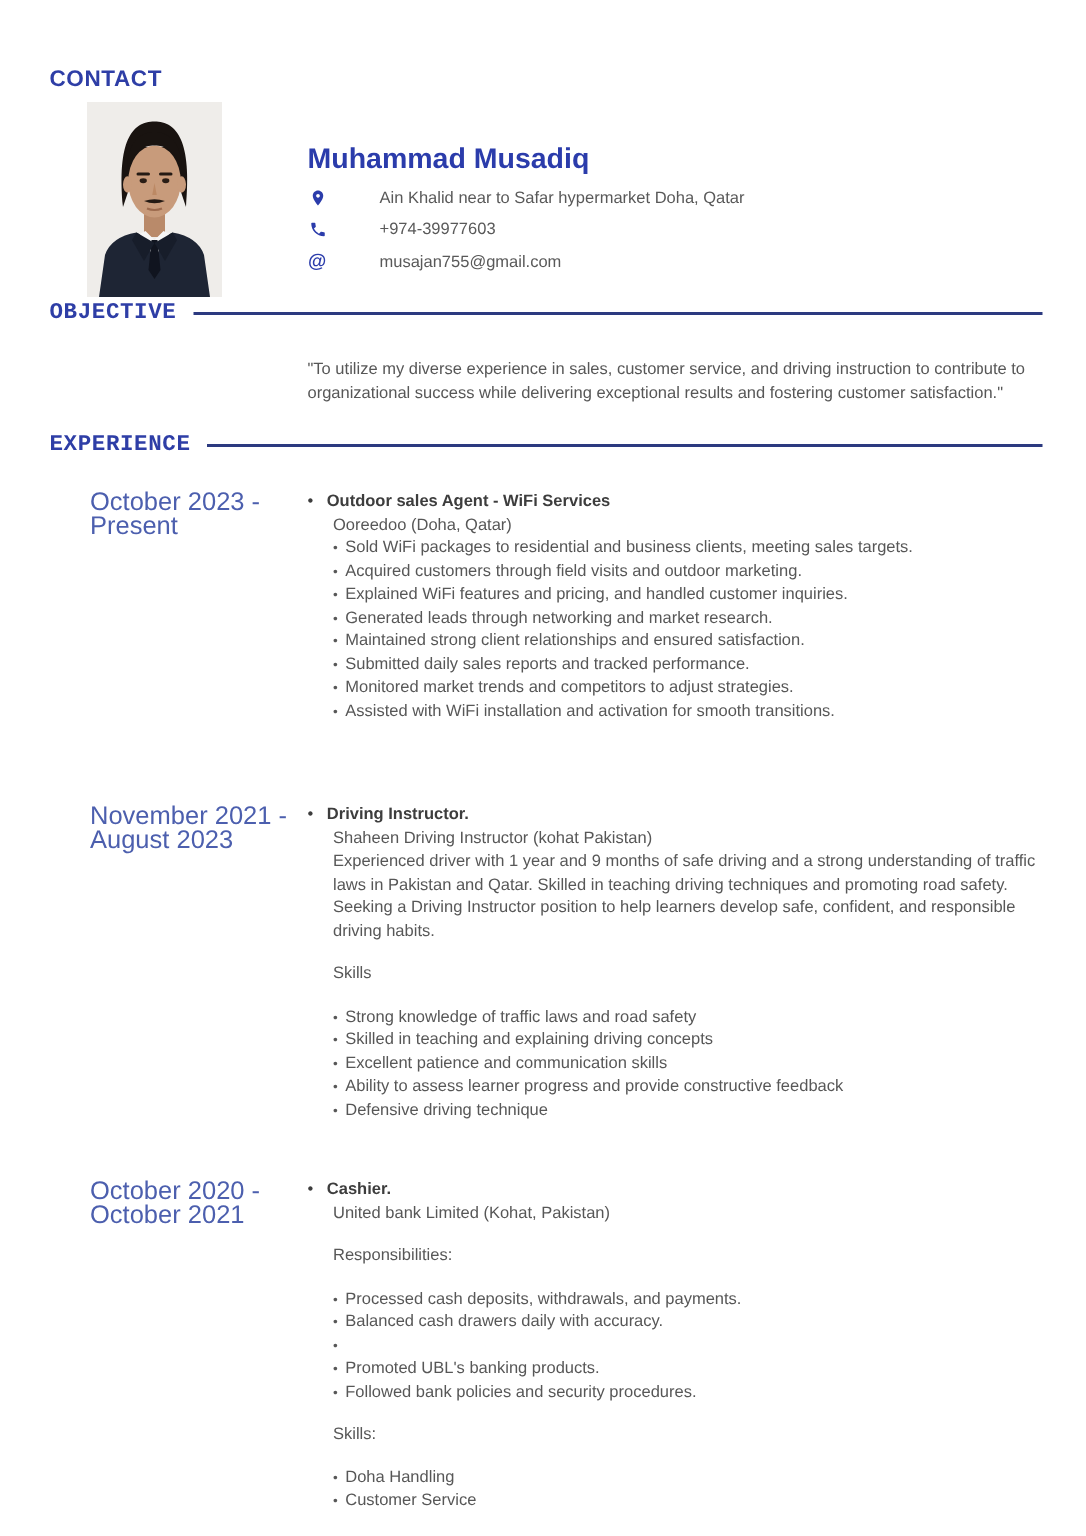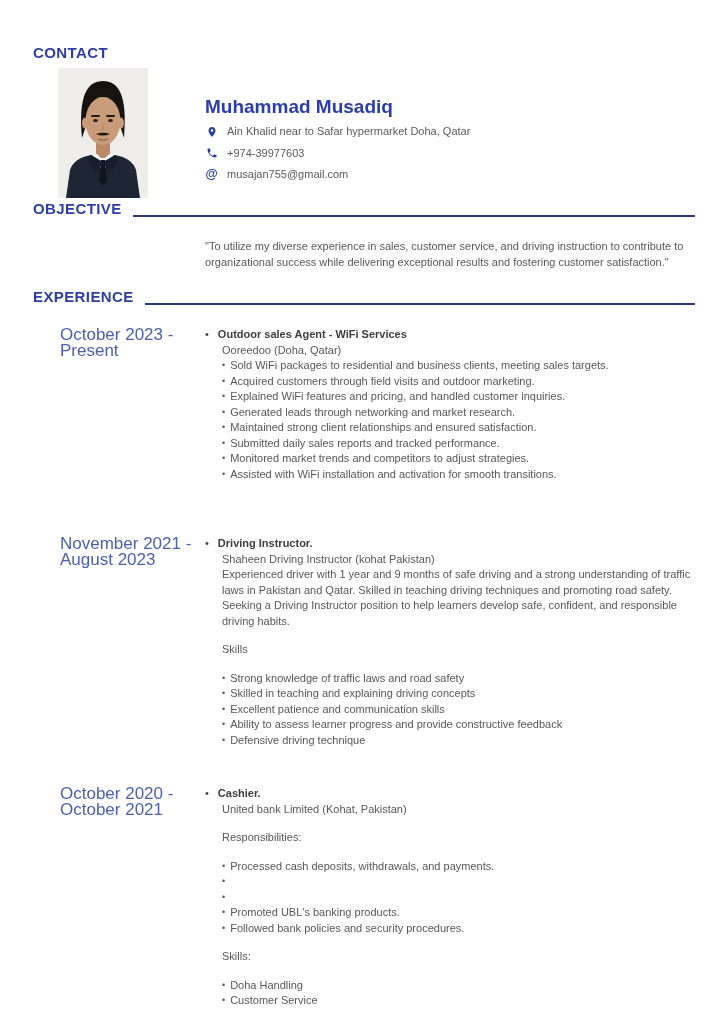--- a/index.html
+++ b/index.html
@@ -13,28 +13,28 @@
     color:#2e3ea6; font-weight:bold; font-size:15px; letter-spacing:.4px;
     white-space:nowrap;
   }
   .contact-heading { position:absolute; left:33px; top:44px; }
   .photo {
     position:absolute; left:58px; top:68px; width:90px; height:130px;
     background:#f3f1ef; overflow:hidden;
   }
   .contact-info { position:absolute; left:205px; top:72px; }
   .name { color:#2b3cab; font-weight:bold; font-size:19px; margin-bottom:7px;margin-top:24px; }
-  .contact-row { display:flex; align-items:flex-start; font-size:11px; color:#595959; margin-bottom:8.5px; }
+  .contact-row { display:flex; align-items:center; font-size:11px; color:#595959; margin-bottom:8.5px;gap:26px; }
   .cicon { width:13px; height:13px; margin-right:9px; display:inline-flex; align-items:center; justify-content:center; flex:0 0 13px; }
   .cicon svg { width:12px; height:12px; fill:#2b3cab; }
   .at-glyph { color:#2b3cab; font-weight:bold; font-size:12.5px; line-height:13px; }
   .section { position:absolute; left:33px; right:29px; }
   .objective-section { top:200px; }
   .experience-section { top:288px; }
-  .heading-row { display:flex; align-items:flex-end; }
+  .heading-row { display:flex; align-items:center;font-family:Liberation Mono, monospace; }
   .heading-line { flex:1; height:2px; background:#2c3a80; margin-left:11px; }
   .objective-text {
     margin-left:172px; margin-top:22px; font-size:11px; line-height:15.5px;
     max-width:492px; color:#575757;
   }
   .entries { margin-top:22px; }
   .entry { display:flex; margin-bottom:54px; }
   .entry:nth-child(2) { margin-bottom:38px; }
   .entry:last-child { margin-bottom:0; }
   .entry-dates {
@@ -238,20 +238,21 @@
             <div class="entry-body">
               <div class="entry-subtitle">United bank Limited (Kohat, Pakistan)</div>
               <div class="entry-label">Responsibilities:</div>
               <div class="bullet-list">
                 <div class="bullet-item">
                   <span class="bullet-dot">•</span>
                   <span>Processed cash deposits, withdrawals, and payments.</span>
                 </div>
                 <div class="bullet-item">
                   <span class="bullet-dot">•</span>
+                  <span>Balanced cash drawers daily with accuracy.</span>
                 </div>
                 <div class="bullet-item">
                   <span class="bullet-dot">•</span>
                 </div>
                 <div class="bullet-item">
                   <span class="bullet-dot">•</span>
                   <span>Promoted UBL's banking products.</span>
                 </div>
                 <div class="bullet-item">
                   <span class="bullet-dot">•</span>

